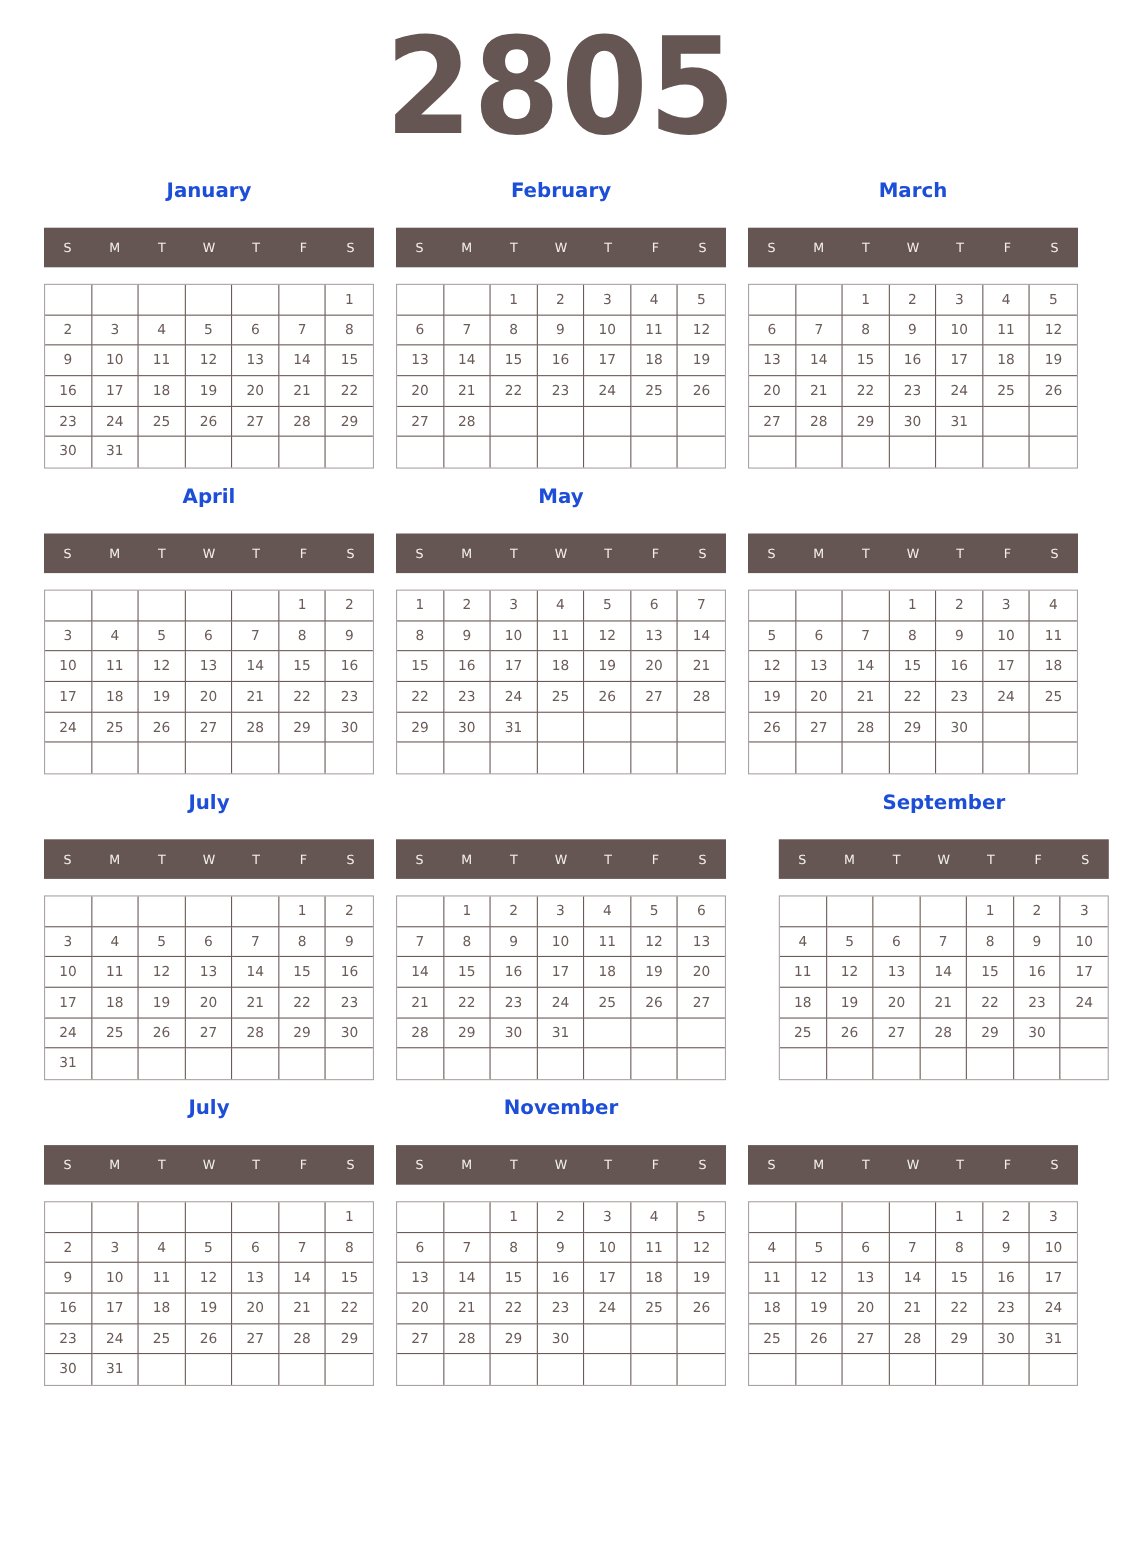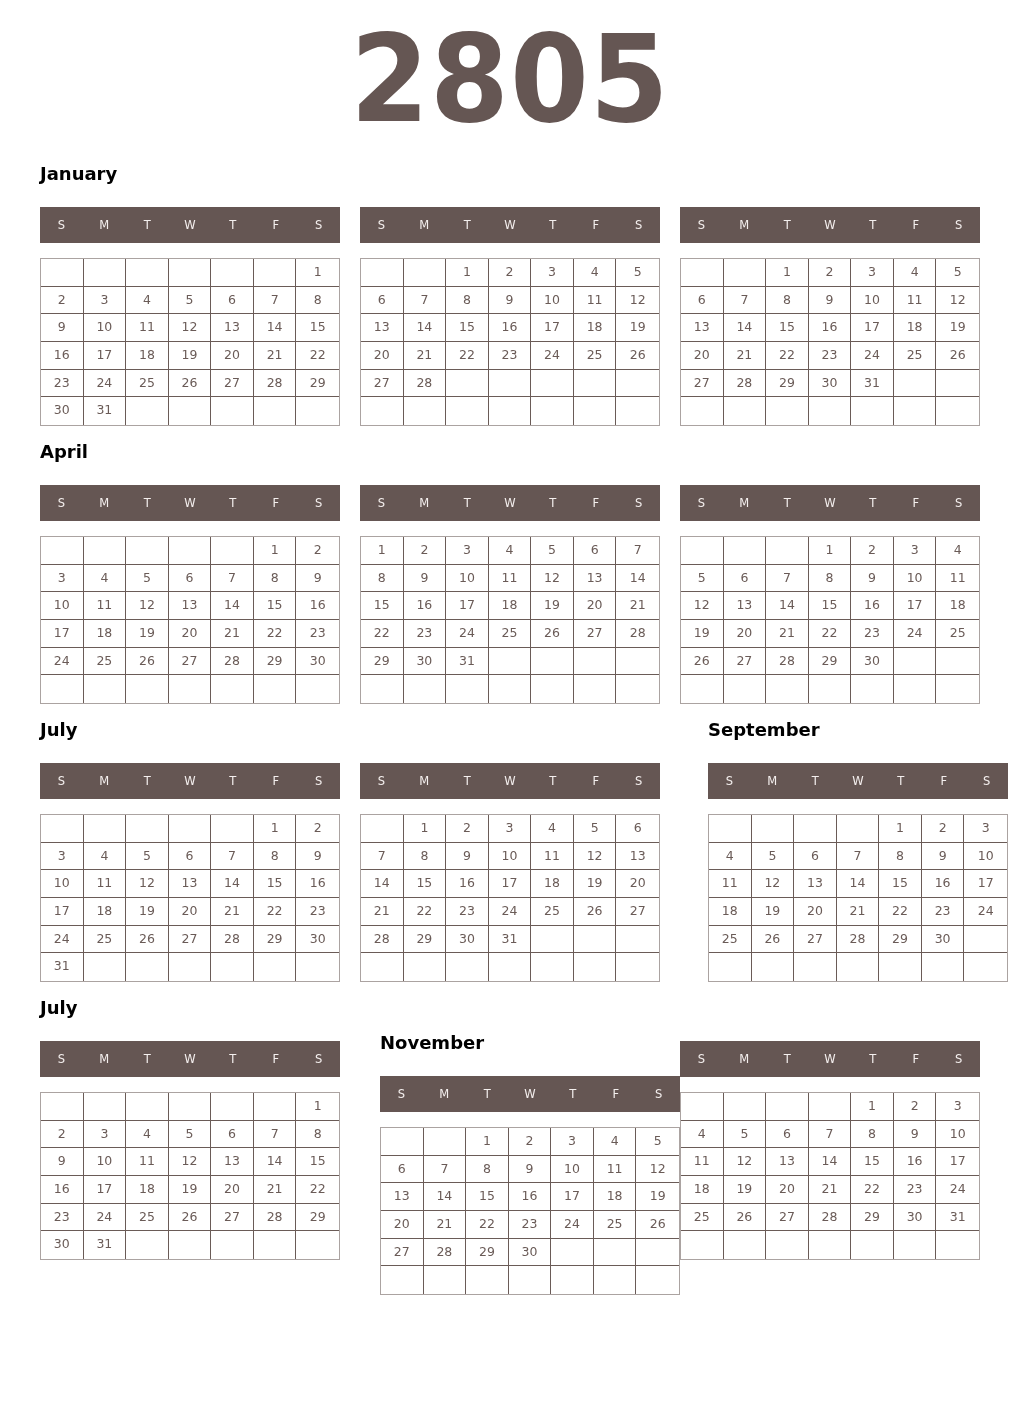--- a/index.html
+++ b/index.html
@@ -3,21 +3,21 @@
 <meta charset="utf-8">
 <style>
   html, body { margin: 0; padding: 0; background: #ffffff; }
   body { width: 1020px; height: 1412px; position: relative; overflow: hidden;
          font-family: "DejaVu Sans", sans-serif; color: #655653; }
   .year { position: absolute; left: 0; top: 14px; width: 1020px; text-align: center;
           font-size: 122px; font-weight: bold; line-height: 130px; color: #655653;
           letter-spacing: 1px; transform: scaleX(0.93); }
   .month { position: absolute; width: 300px; }
   .month-title { position: absolute; left: 0; width: 300px; top: 0; height: 28px;
-                 text-align: left; font-size: 18px; font-weight: bold; line-height: 28px; color: #000000; }
+                 text-align: center; font-size: 18px; font-weight: bold; line-height: 28px; color: #1d4ed8; }
   .dow-bar { position: absolute; left: 0; top: 47px; width: 300px; height: 36px; background: #655653;
              display: flex; }
   .dow { flex: 1; text-align: center; color: #f4efee; font-size: 11.5px; line-height: 36px; }
   .grid { position: absolute; left: 0; top: 98px; width: 298px; height: 166px;
           border: 1px solid #aba3a1; display: grid;
           grid-template-columns: repeat(7, 1fr); grid-template-rows: repeat(6, 1fr); }
   .cell { border-right: 1.5px solid #6a5b57; border-bottom: 1.5px solid #6a5b57;
           text-align: center; font-size: 12.5px; line-height: 26px; color: #6a5b57; box-sizing: border-box; }
   .cell.c7 { border-right: none; }
   .cell.r6 { border-bottom: none; }
@@ -77,20 +77,21 @@
         <div class="cell r6">30</div>
         <div class="cell r6">31</div>
         <div class="cell r6"></div>
         <div class="cell r6"></div>
         <div class="cell r6"></div>
         <div class="cell r6"></div>
         <div class="cell c7 r6"></div>
       </div>
     </div>
     <div class="month" style="left: 360px; top: 160px; height: 266px;">
+      <div class="month-title">February</div>
       <div class="dow-bar">
         <div class="dow">S</div>
         <div class="dow">M</div>
         <div class="dow">T</div>
         <div class="dow">W</div>
         <div class="dow">T</div>
         <div class="dow">F</div>
         <div class="dow">S</div>
       </div>
       <div class="grid">
@@ -132,20 +133,21 @@
         <div class="cell r6"></div>
         <div class="cell r6"></div>
         <div class="cell r6"></div>
         <div class="cell r6"></div>
         <div class="cell r6"></div>
         <div class="cell r6"></div>
         <div class="cell c7 r6"></div>
       </div>
     </div>
     <div class="month" style="left: 680px; top: 160px; height: 266px;">
+      <div class="month-title">March</div>
       <div class="dow-bar">
         <div class="dow">S</div>
         <div class="dow">M</div>
         <div class="dow">T</div>
         <div class="dow">W</div>
         <div class="dow">T</div>
         <div class="dow">F</div>
         <div class="dow">S</div>
       </div>
       <div class="grid">
@@ -243,20 +245,21 @@
         <div class="cell r6"></div>
         <div class="cell r6"></div>
         <div class="cell r6"></div>
         <div class="cell r6"></div>
         <div class="cell r6"></div>
         <div class="cell r6"></div>
         <div class="cell c7 r6"></div>
       </div>
     </div>
     <div class="month" style="left: 360px; top: 438px; height: 266px;">
+      <div class="month-title">May</div>
       <div class="dow-bar">
         <div class="dow">S</div>
         <div class="dow">M</div>
         <div class="dow">T</div>
         <div class="dow">W</div>
         <div class="dow">T</div>
         <div class="dow">F</div>
         <div class="dow">S</div>
       </div>
       <div class="grid">
@@ -575,21 +578,21 @@
         <div class="cell c7">29</div>
         <div class="cell r6">30</div>
         <div class="cell r6">31</div>
         <div class="cell r6"></div>
         <div class="cell r6"></div>
         <div class="cell r6"></div>
         <div class="cell r6"></div>
         <div class="cell c7 r6"></div>
       </div>
     </div>
-    <div class="month" style="left: 380px; top: 994px; height: 266px; margin-top: 35px;">
+    <div class="month" style="left: 360px; top: 994px; height: 266px;">
       <div class="month-title">November</div>
       <div class="dow-bar">
         <div class="dow">S</div>
         <div class="dow">M</div>
         <div class="dow">T</div>
         <div class="dow">W</div>
         <div class="dow">T</div>
         <div class="dow">F</div>
         <div class="dow">S</div>
       </div>

